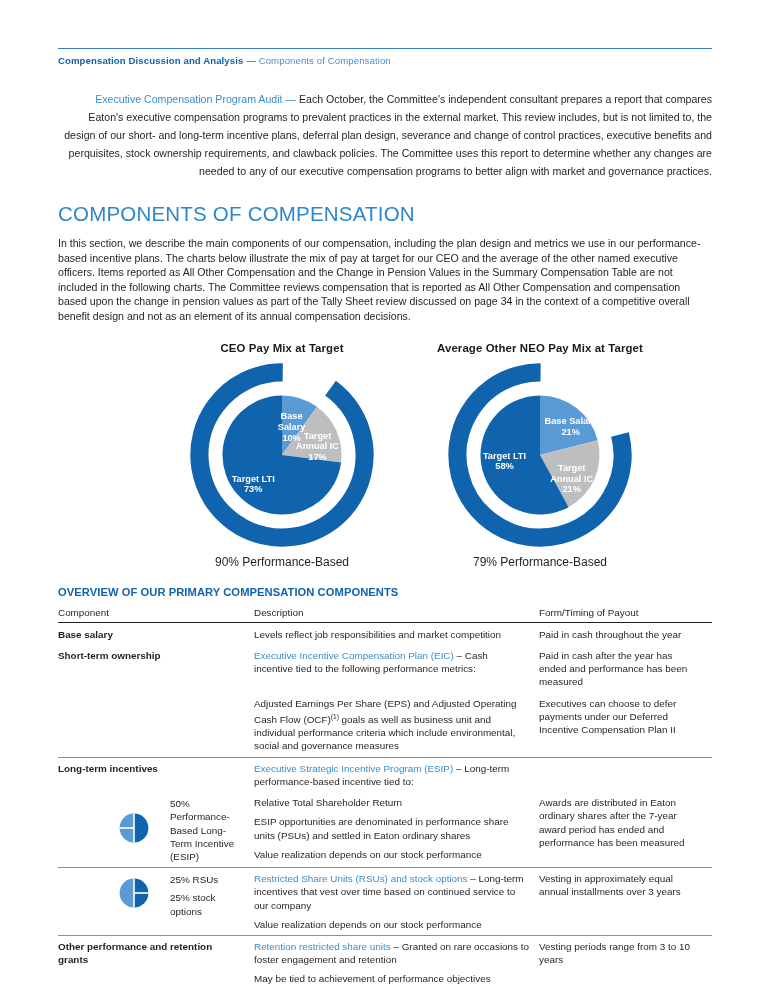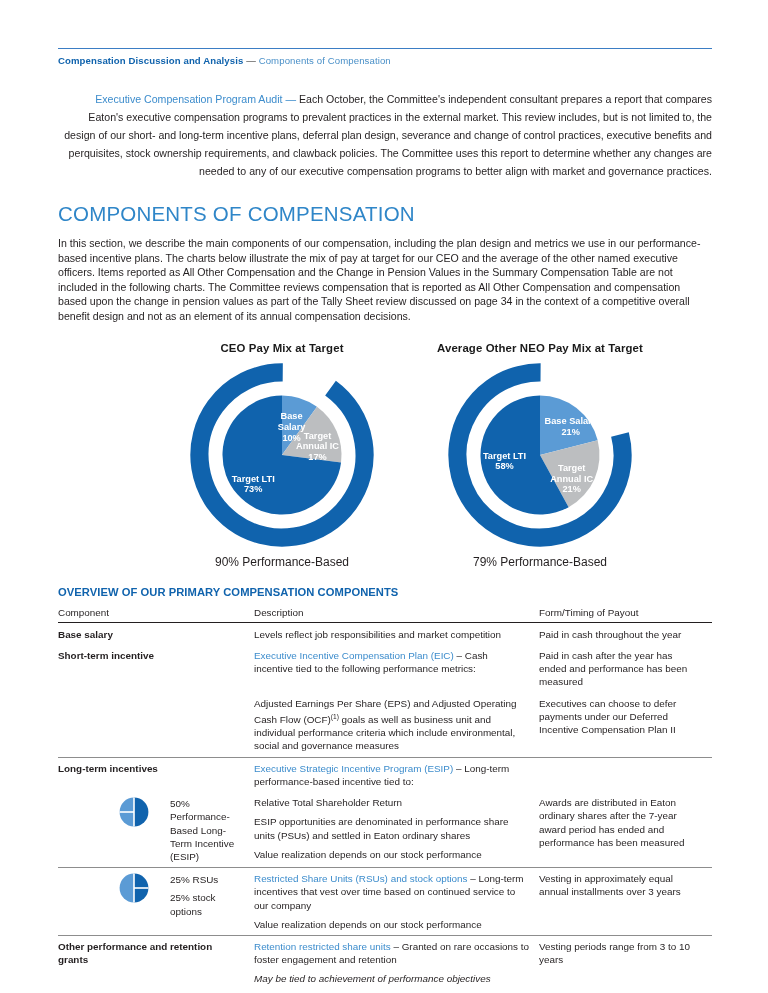--- a/index.html
+++ b/index.html
@@ -152,21 +152,21 @@
   .comp-name { font-weight: bold; }
   .link { color: #3c8ccc; }
   .sup { font-size: 6.6px; vertical-align: super; }
 
   .icon-cell {
     padding-top: 6px;
     padding-right: 0;
   }
   .icon-row {
     display: flex;
-    align-items: flex-start;
+    align-items: center;
     gap: 8px;
   }
   .icon-row .pie-wrap { flex: 0 0 44px; padding-left: 60px; box-sizing: content-box; }
   .icon-text { padding-top: 1px; }
 
   
   .foot-rule-top {
     border-top: 1.8px solid #231f20;
     width: 654px;
     margin-top: 0px;
@@ -271,21 +271,21 @@
       </thead>
       <tbody>
 
         <tr class="first">
           <td class="comp-name">Base salary</td>
           <td>Levels reflect job responsibilities and market competition</td>
           <td>Paid in cash throughout the year</td>
         </tr>
 
         <tr>
-          <td class="comp-name">Short-term incentive</td>
+          <td class="comp-name">Short-term ownership</td>
           <td><span class="link">Executive Incentive Compensation Plan (EIC)</span><span> – Cash incentive tied to the following performance metrics:</span></td>
           <td>Paid in cash after the year has ended and performance has been measured</td>
         </tr>
 
         <tr>
           <td></td>
           <td><span>Adjusted Earnings Per Share (EPS) and Adjusted Operating Cash Flow (OCF)</span><span class="sup">(1)</span><span> goals as well as business unit and individual performance criteria which include environmental, social and governance measures</span></td>
           <td>Executives can choose to defer payments under our Deferred Incentive Compensation Plan II</td>
         </tr>
 
@@ -340,21 +340,21 @@
             <div style="padding-bottom:6px;"><span class="link">Restricted Share Units (RSUs) and stock options</span><span> – Long-term incentives that vest over time based on continued service to our company</span></div>
             <div>Value realization depends on our stock performance</div>
           </td>
           <td>Vesting in approximately equal annual installments over 3 years</td>
         </tr>
 
         <tr class="sep">
           <td class="comp-name">Other performance and retention grants</td>
           <td>
             <div style="padding-bottom:6px;"><span class="link">Retention restricted share units</span><span> – Granted on rare occasions to foster engagement and retention</span></div>
-            <div style="padding-bottom:6px;font-style:italic;">May be tied to achievement of performance objectives</div>
+            <div style="padding-bottom:6px;">May be tied to achievement of performance objectives</div>
             <div>Value realization depends on our stock performance</div>
           </td>
           <td>Vesting periods range from 3 to 10 years</td>
         </tr>
       </tbody>
     </table>
 
     <div class="foot-rule-top"></div>
     <div class="footnote">(1) Please see discussion on page 37 regarding the replacement of Cash Flow Return on Gross Capital (CFR) with Adjusted Operating Cash Flow going forward.</div>
 

